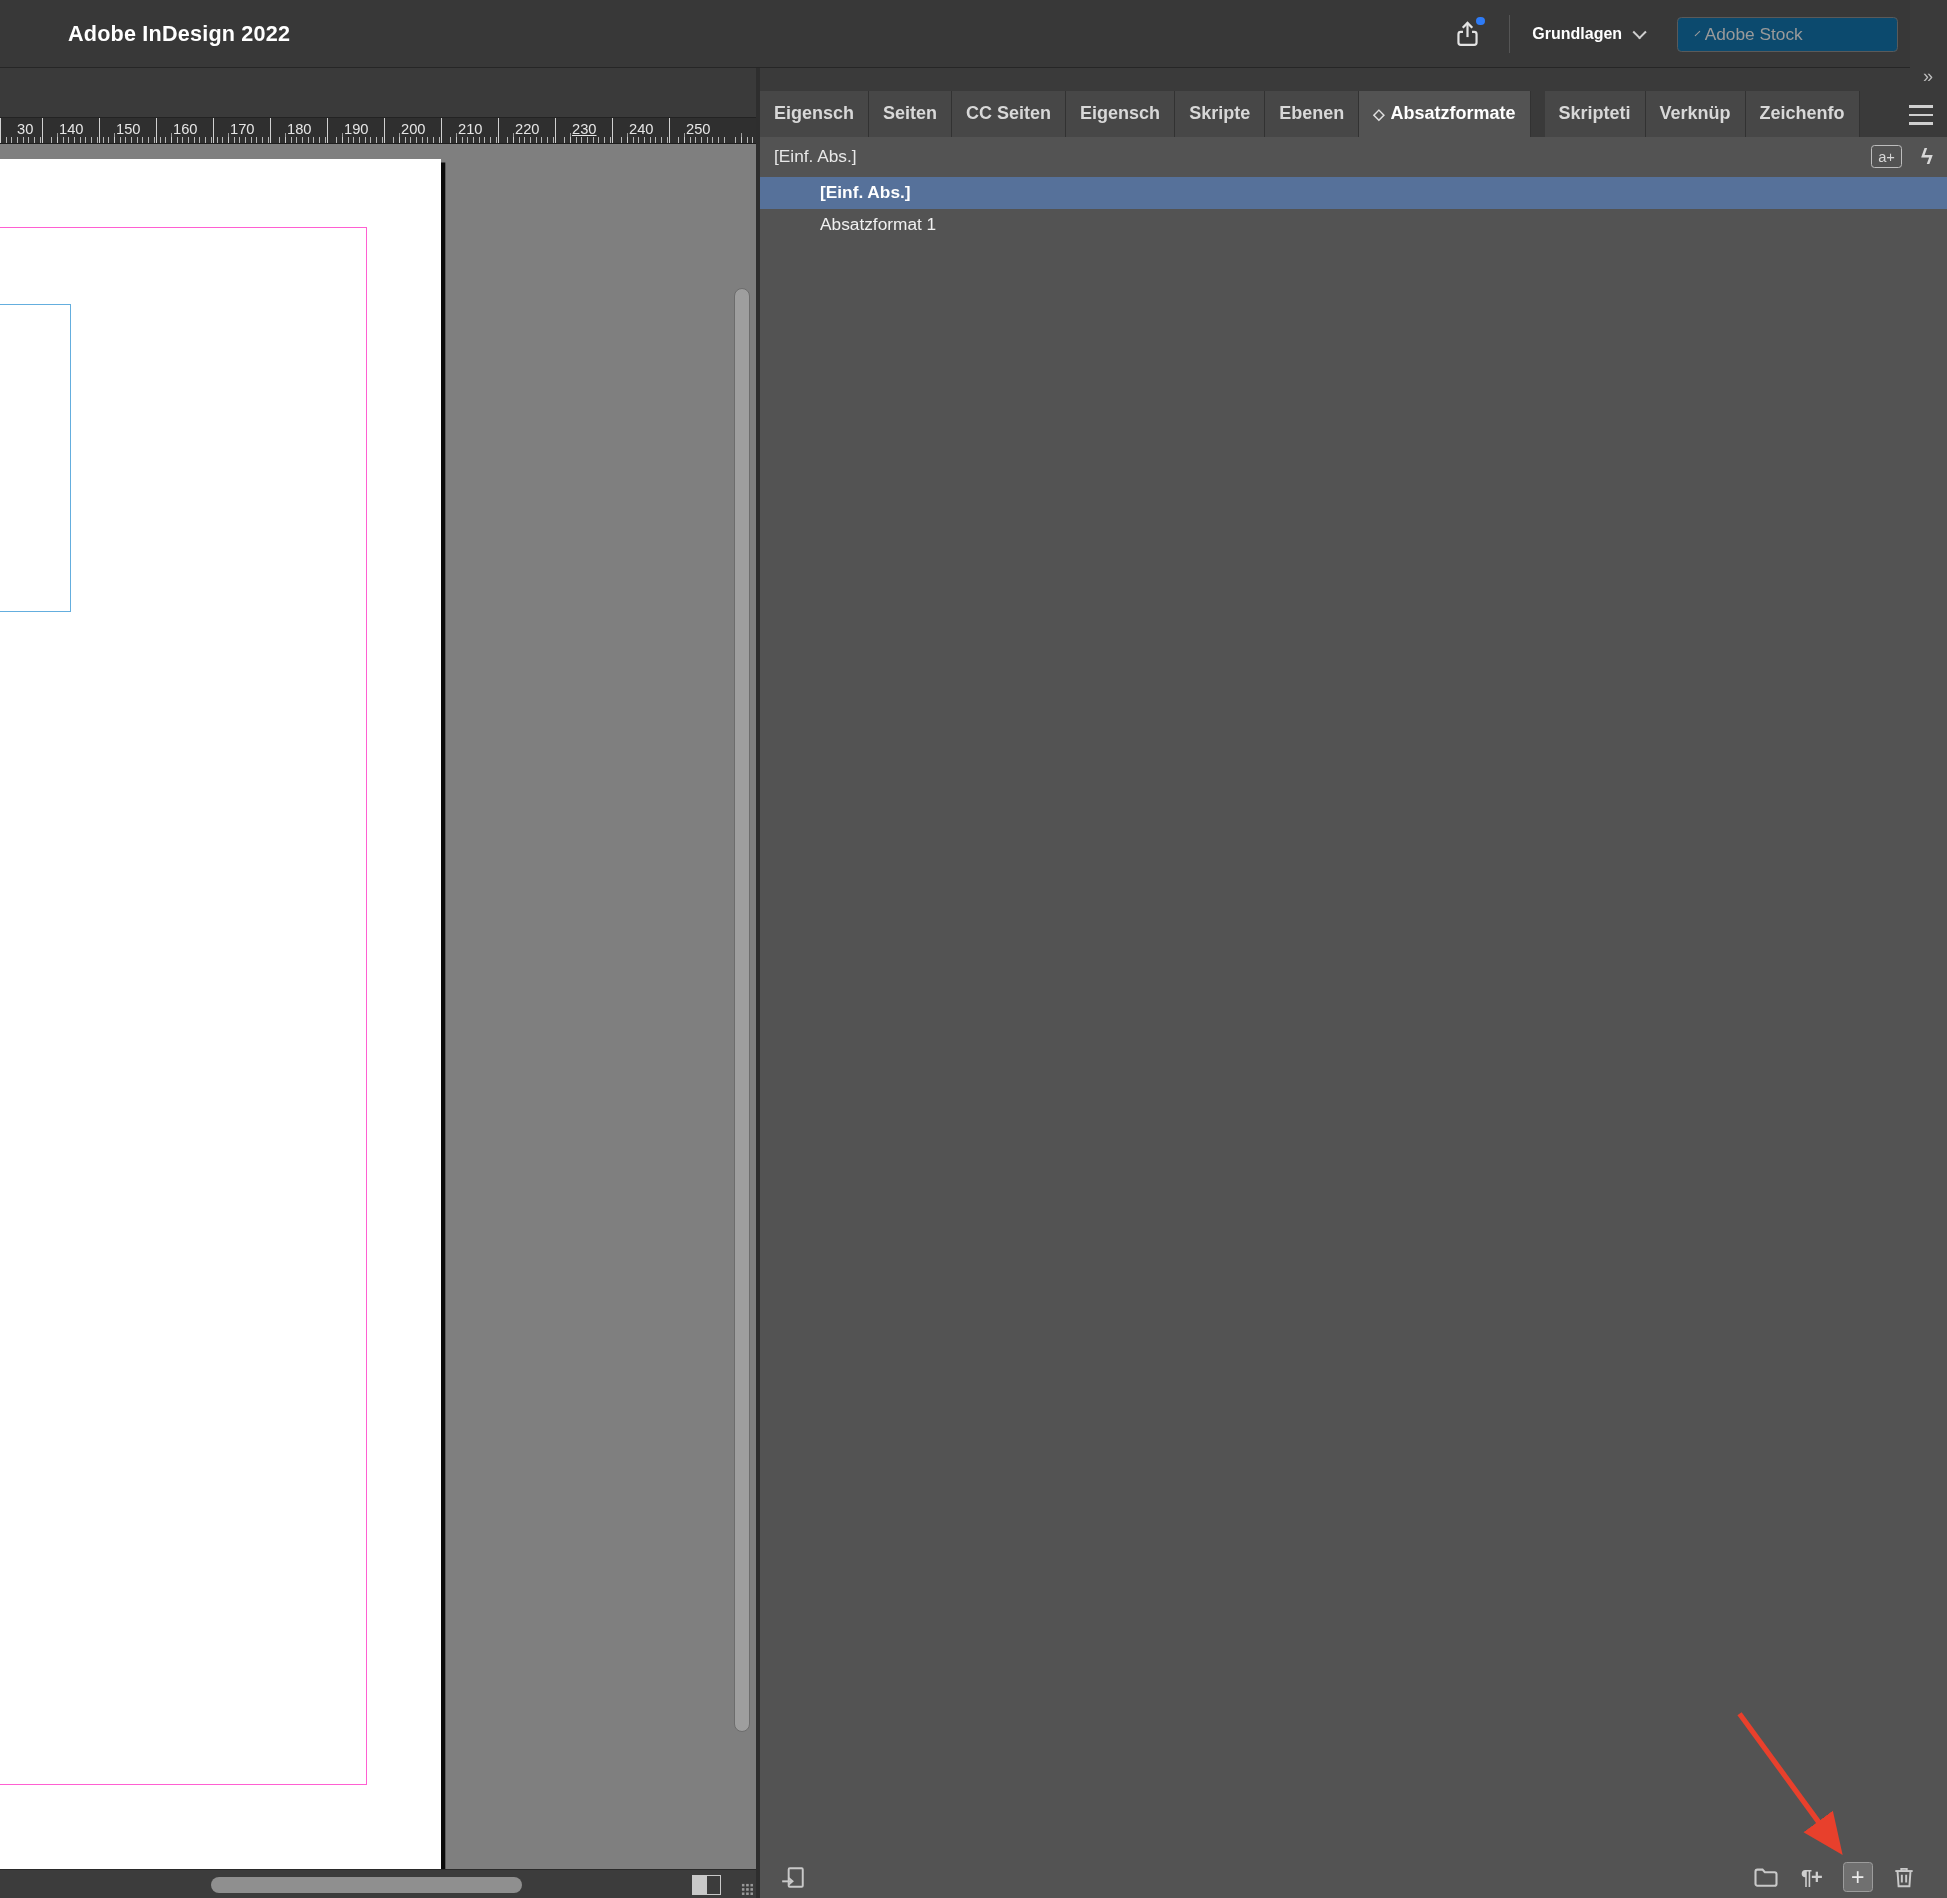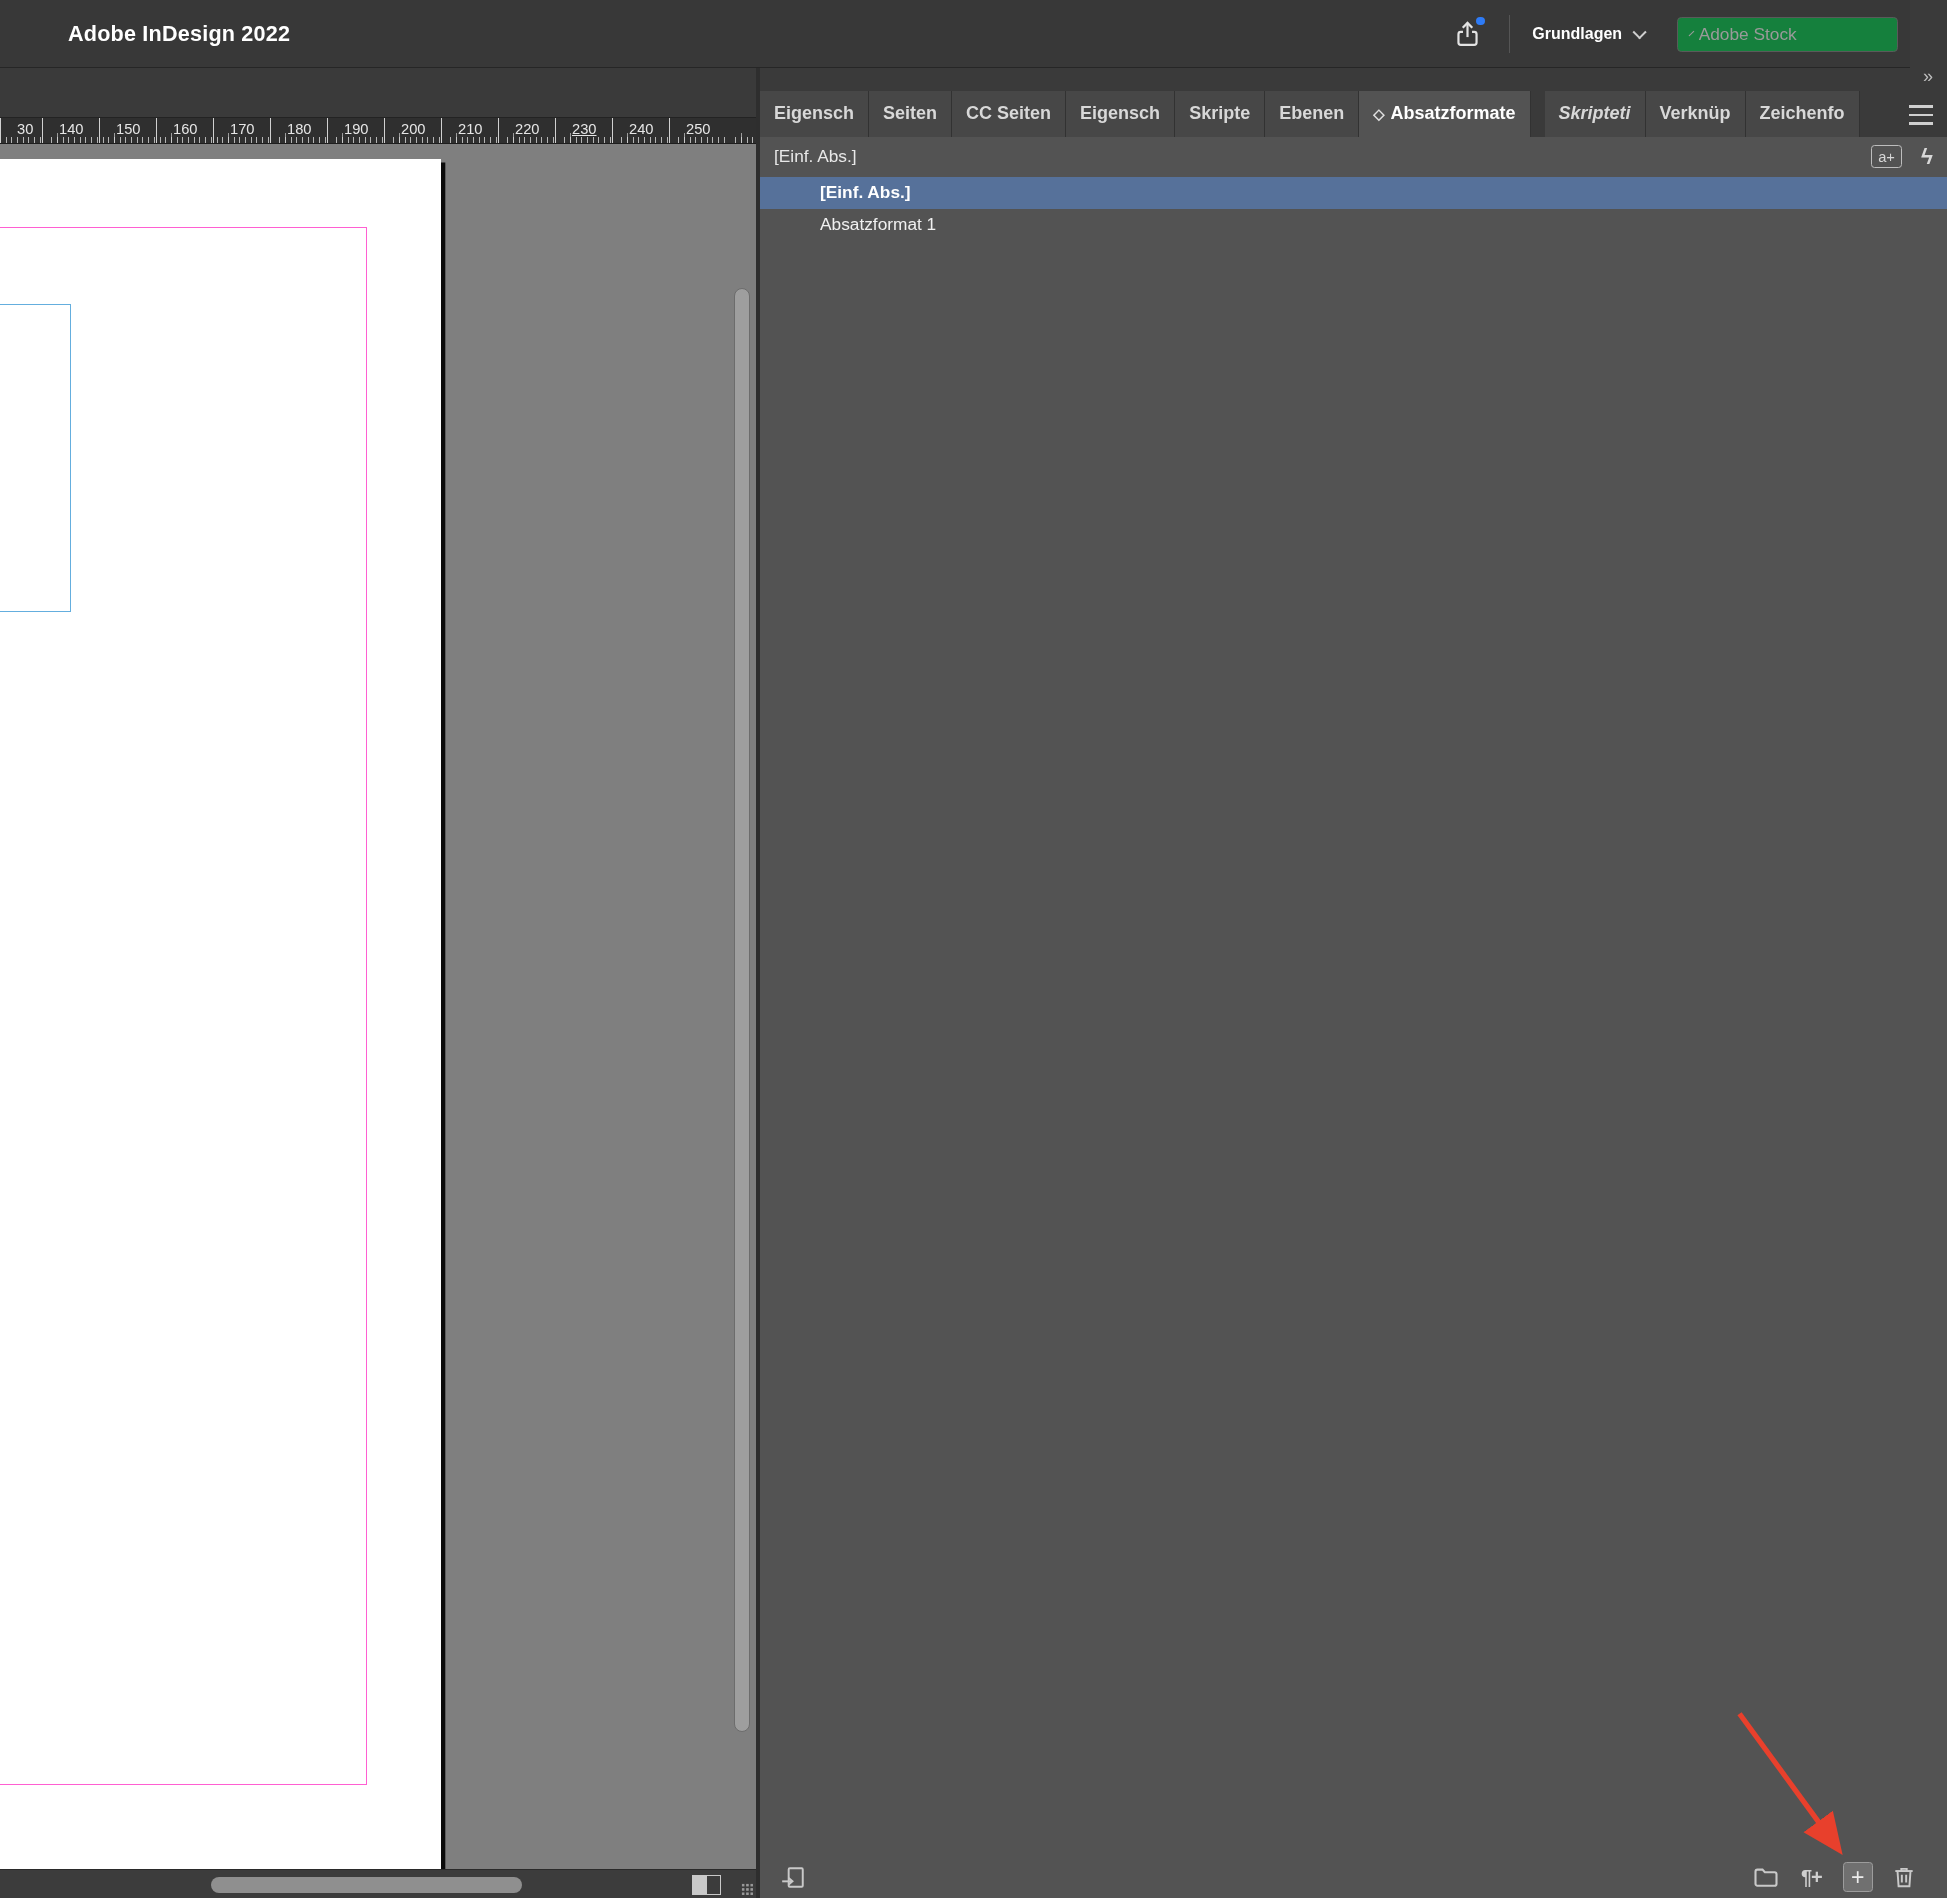--- a/index.html
+++ b/index.html
@@ -22,21 +22,21 @@
   }
   .tb-right { position:absolute; right:0; top:0; height:68px; display:flex; align-items:center; }
   .share-btn { position:relative; width:38px; height:38px; display:flex; align-items:center; justify-content:center; margin-right:22.5px; }
   .share-dot { position:absolute; top:1.7px; right:1.7px; width:8.6px; height:8.6px; border-radius:50%; background:var(--share-dot-blue,#2e7bf6); }
   .tb-sep { width:0.9px; height:38px; background:#555; margin-right:22.5px; }
   .workspace { display:flex; align-items:center; gap:10.4px; margin-right:35px; cursor:default; }
   .workspace-label { color:#ffffff; font-size:16px; font-weight:700; }
   .chev-down { width:9.5px; height:9.5px; border-right:2.2px solid #cfcfcf; border-bottom:2.2px solid #cfcfcf; transform:rotate(45deg) translateY(-2.6px); }
   .searchbox {
     display:flex; align-items:center; width:221px; height:35px; margin-right:12px;
-    background:#15803d; border:0.9px solid #5a5a5a; border-radius:4.3px; padding:0 11px;
+    background:#0c4a6e; border:0.9px solid #5a5a5a; border-radius:4.3px; padding:0 17px;
   }
   .searchbox input {
     flex:1; background:transparent; border:none; outline:none;
     color:#cfcfcf; font-size:17.3px; font-family:"Liberation Sans", sans-serif;
   }
   .searchbox input::placeholder { color:#9a9a9a; }
   .mini-chev { width:7px; height:7px; border-right:1.7px solid #9a9a9a; border-bottom:1.7px solid #9a9a9a; transform:rotate(45deg); margin:0 7px 1.7px 1.7px; }
 
   
   .canvas { position:absolute; left:0; top:68px; width:756px; bottom:0; background:#3a3a3a; }
@@ -79,21 +79,21 @@
   .panel-top { height:22.5px; background:#3a3a3a; position:relative; flex:none; }
   .overflow-glyph { position:absolute; right:14px; top:-1.7px; color:#bdbdbd; font-size:18px; }
 
   .tabbar { height:46px; background:#3a3a3a; display:flex; align-items:stretch; padding-right:55px; overflow:hidden; position:relative; flex:none; }
   .tab {
     display:flex; align-items:center; padding:0 14px; background:#474747;
     color:#d8d8d8; font-size:18px; font-weight:700; white-space:nowrap;
     border-right:1.7px solid #323232; cursor:default;
   }
   .tab.active { background:#535353; color:#ffffff; }
-  .tab.gap { margin-left:14px;font-style:italic; }
+  .tab.gap { margin-left:14px; }
   .tab-icon { margin-right:6px; font-size:14.7px; color:#e0e0e0; }
   .tab-icon:empty { display:none; margin:0; }
   .panel-menu { position:absolute; right:14px; top:14px; width:24px; height:20px;
     background:repeating-linear-gradient(#cfcfcf 0 2.6px, transparent 2.6px 8.6px); }
 
   .styles-header { height:40px; display:flex; align-items:center; padding:0 14px; flex:none; }
   .current-style { color:#e8e8e8; font-size:17.3px; }
   .sh-spacer { flex:1; }
   .redefine-box {
     min-width:31px; height:22.5px; border:1.3px solid #bdbdbd; border-radius:3.5px;

